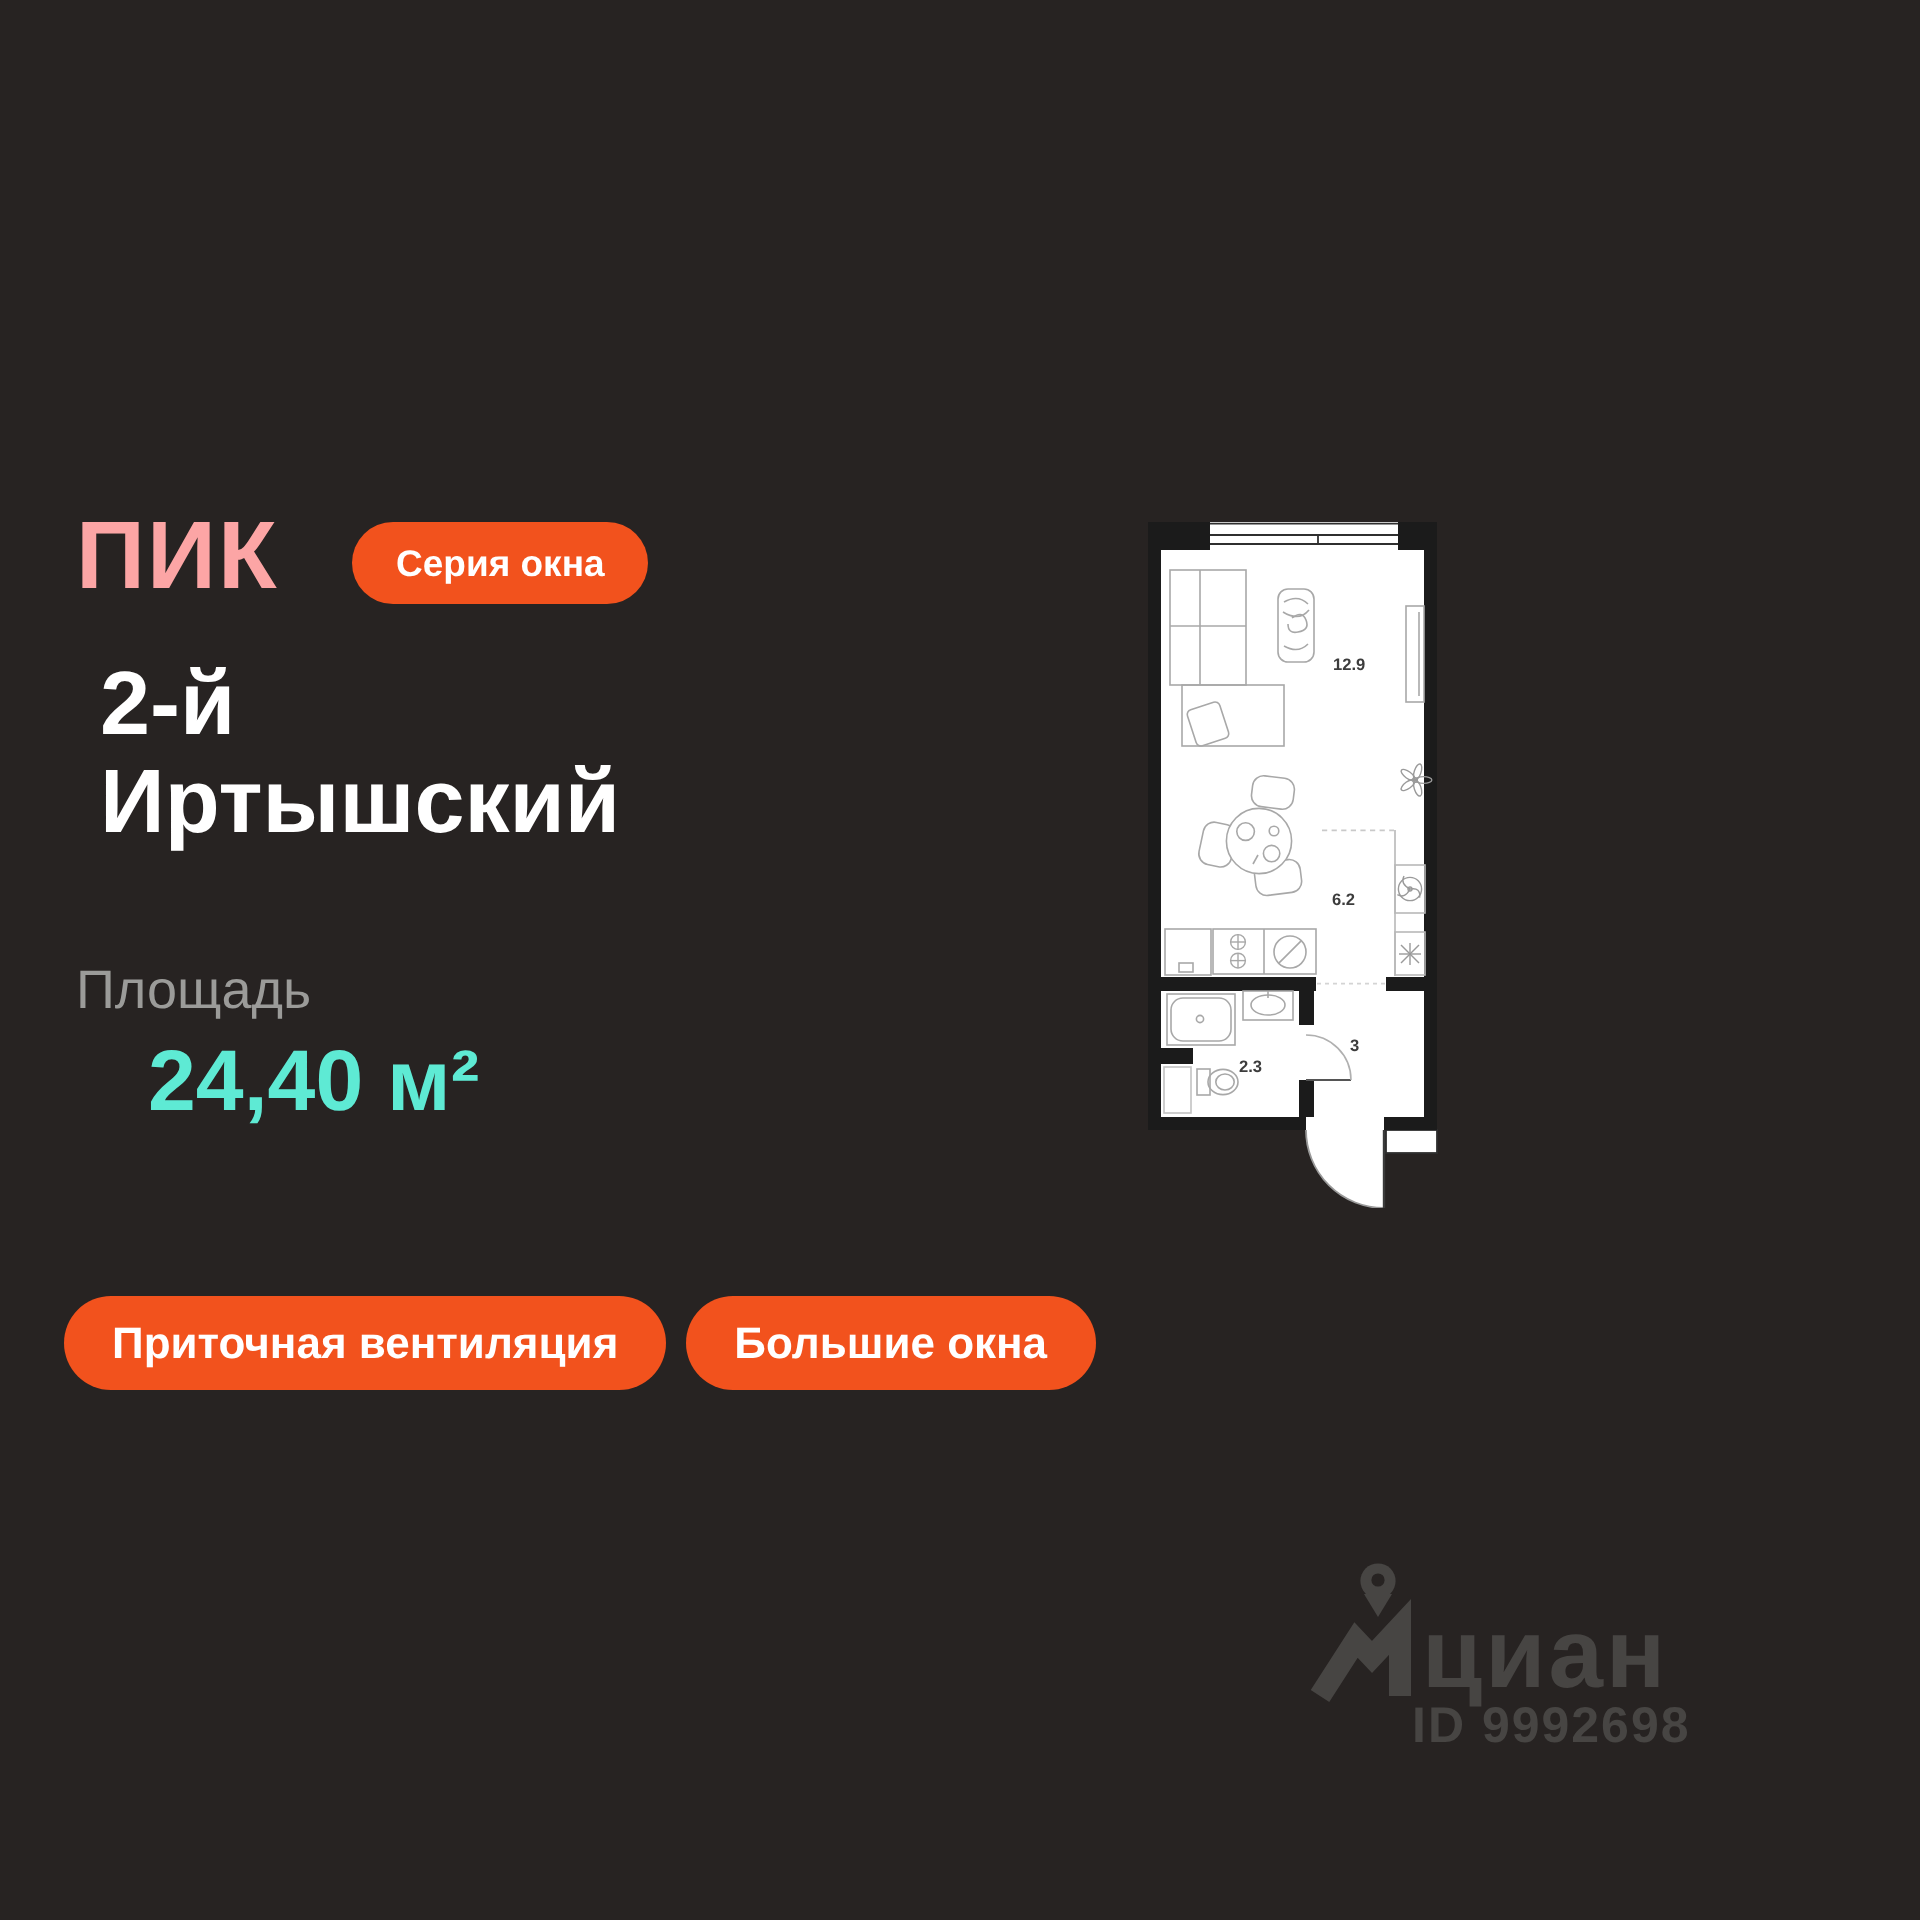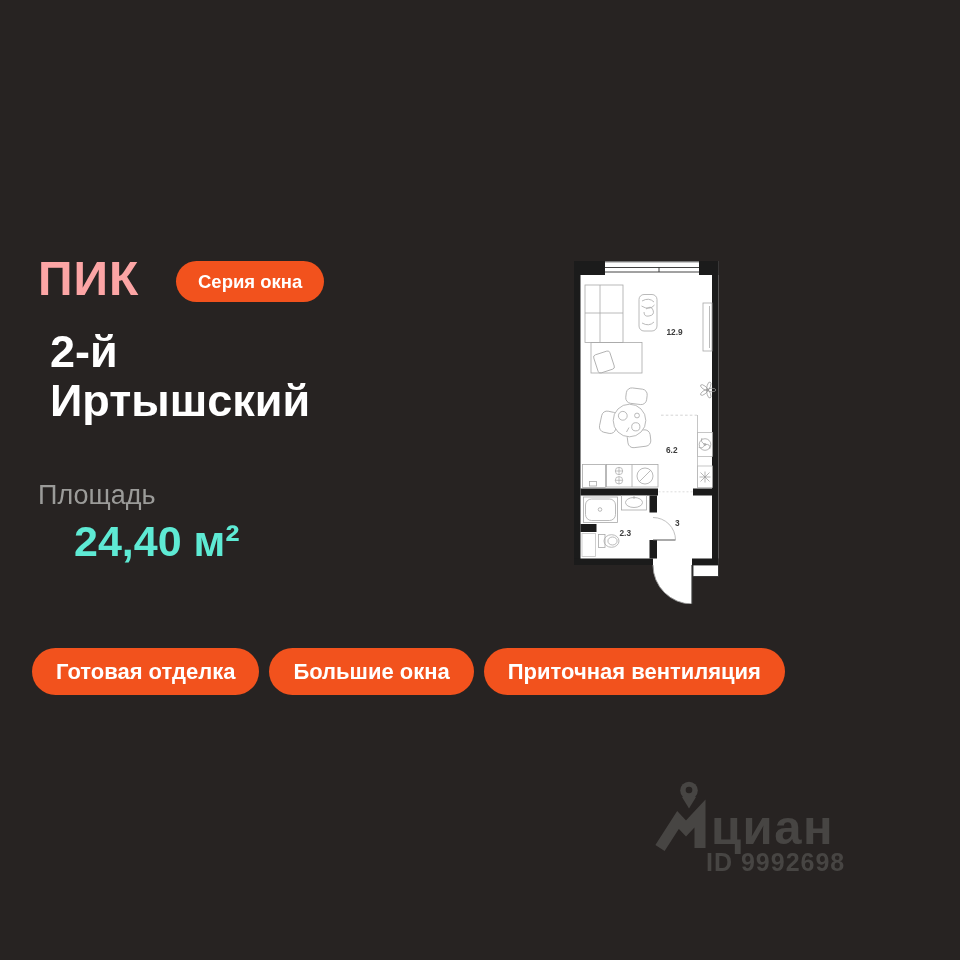--- a/index.html
+++ b/index.html
@@ -193,23 +193,22 @@
 
     <g font-family="Liberation Sans, DejaVu Sans, sans-serif" font-size="8.3" font-weight="700" fill="#3c3c3c">
       <text x="666.5" y="335">12.9</text>
       <text x="666" y="452.5">6.2</text>
       <text x="619.5" y="536">2.3</text>
       <text x="675" y="525.5">3</text>
     </g>
   </svg>
 
   <div class="features">
-    <div class="feature">Готовая отделка</div>
+    <div class="feature">Приточная вентиляция</div>
     <div class="feature">Большие окна</div>
-    <div class="feature">Приточная вентиляция</div>
   </div>
 
   <svg class="watermark" width="225" height="100" viewBox="648 776 225 100">
     <g>
       <circle cx="689" cy="790.5" r="8.8" fill="#4A4846"></circle>
       <circle cx="689" cy="790" r="3.3" fill="#272322"></circle>
       <path d="M682,797 L689,808.5 L696,797 Z" fill="#4A4846"></path>
     </g>
     <polyline points="660,848 678,820 686,828.5 700,813.5 700,848" fill="none" stroke="#4A4846" stroke-width="11" stroke-linejoin="miter"></polyline>
     <text x="711" y="843.5" font-size="49" font-weight="700" letter-spacing="1.5" fill="#4A4846">циан</text>

